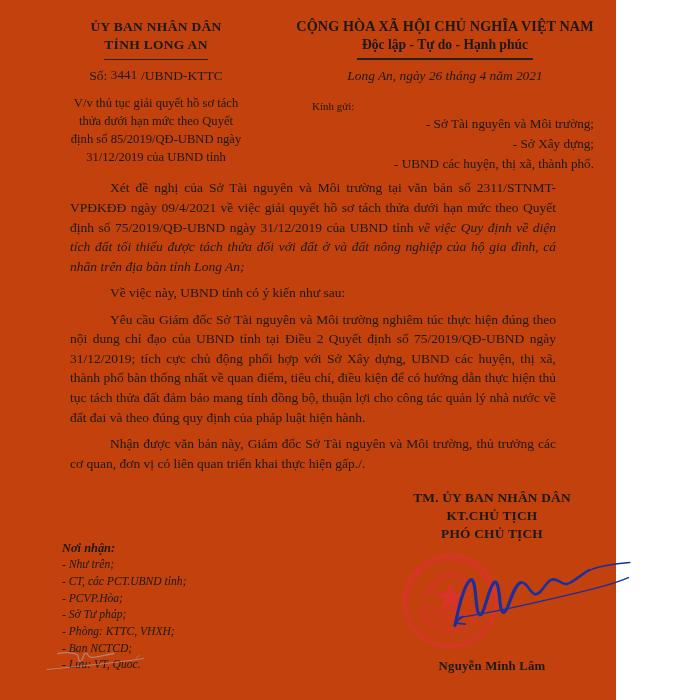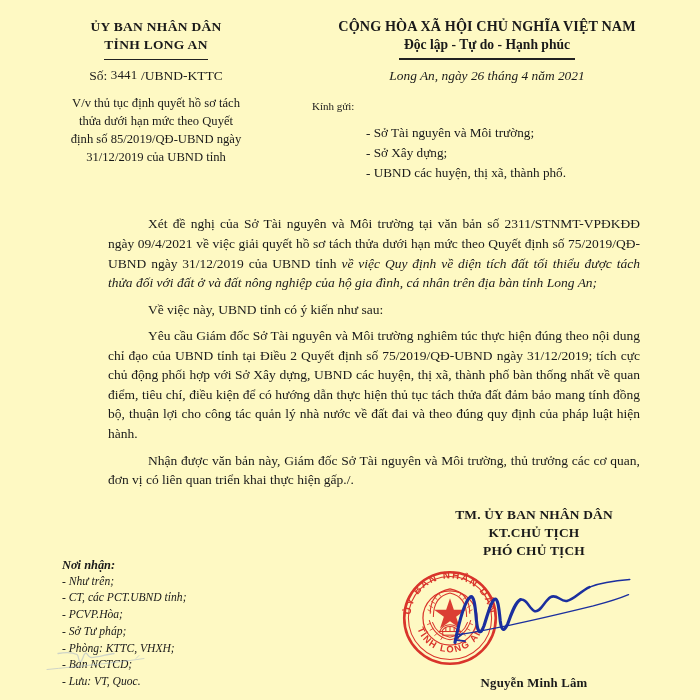--- a/index.html
+++ b/index.html
@@ -12,25 +12,25 @@
     height: 700px;
     overflow: hidden;
     font-family: "Liberation Serif", "DejaVu Serif", serif;
     color: #1a1a1a;
     position: relative;
     -webkit-font-smoothing: antialiased;
   }
 
   .page {
     position: relative;
-    width: 700px;
+    width: 616px;
     height: 700px;
     box-sizing: border-box;
     padding: 0;
-    background: #fef9c3;
+    background: #c2410c;
   }
 
   
   .doc-header {
     display: flex;
     flex-direction: row;
     align-items: flex-start;
     padding: 18px 22px 0 22px;
   }
   .header-left {
@@ -107,30 +107,31 @@
     padding-left: 16px;
     text-align: left;
     font-size: 13.2px;
     line-height: 1.5;
   }
   .recipient-label {
     font-size: 11px;
   }
   .recipient-list {
     padding-left: 54px;
-    margin-top: 9px;
+    margin-top: 0;
+    text-align: right;
   }
   .recipient-item {
     white-space: nowrap;
   }
 
   
   .body-wrap {
-    padding: 0 60px 0 108px;
-    margin-top: 32px;
+    padding: 0 60px 0 70px;
+    margin-top: 5px;
   }
   p.para {
     margin: 0 0 1px 0;
     font-size: 13.5px;
     line-height: 1.45;
     text-align: justify;
     text-indent: 40px;
     text-justify: inter-word;
   }
   p.para.tight { margin-bottom: 7px; }
@@ -225,21 +226,21 @@
         <div>ỦY BAN NHÂN DÂN</div>
         <div>TỈNH LONG AN</div>
       </div>
       <div class="rule-short"></div>
       <div class="doc-number">
         <span>Số:</span>
         <span class="num">3441</span>
         <span>/UBND-KTTC</span>
       </div>
       <div class="subject">
-        <div>V/v thủ tục định quyết hồ sơ tách</div>
+        <div>V/v thủ tục giải quyết hồ sơ tách</div>
         <div>thửa dưới hạn mức theo Quyết</div>
         <div>định số 85/2019/QĐ-UBND ngày</div>
         <div>31/12/2019 của UBND tỉnh</div>
       </div>
     </div>
 
     <div class="header-right">
       <div class="nation-name">CỘNG HÒA XÃ HỘI CHỦ NGHĨA VIỆT NAM</div>
       <div class="motto">Độc lập - Tự do - Hạnh phúc</div>
       <div class="rule-mid"></div>

